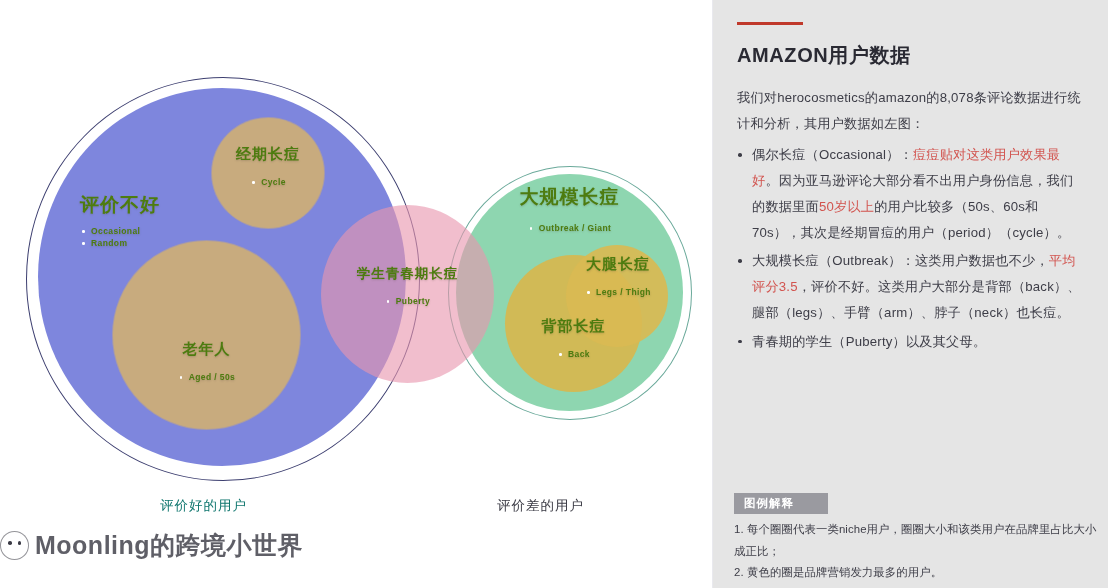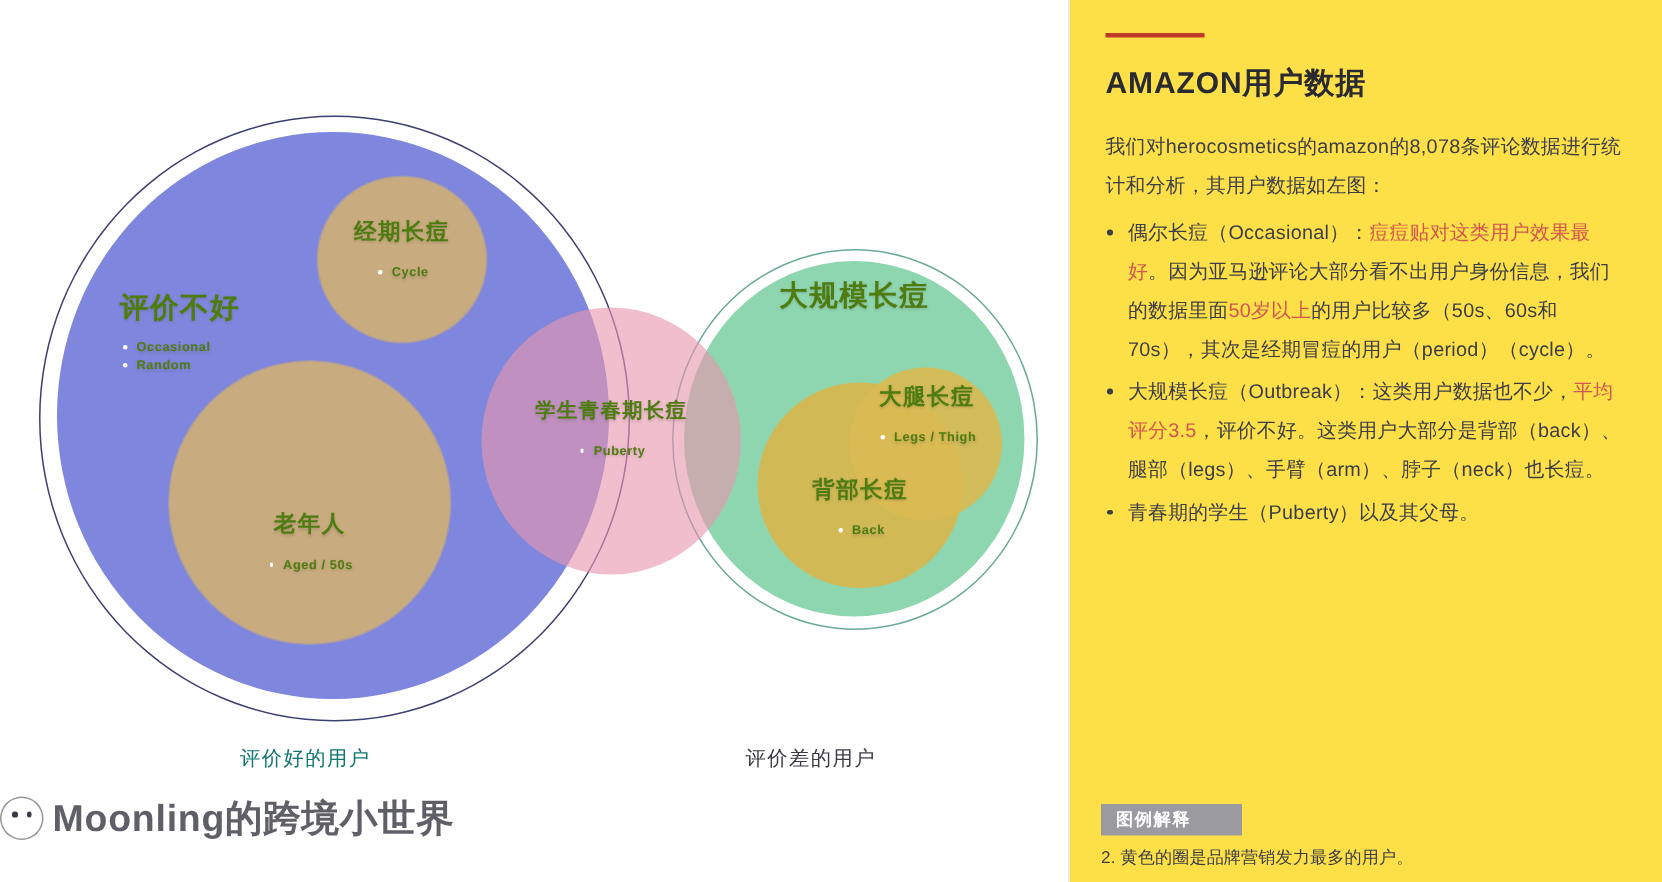--- a/index.html
+++ b/index.html
@@ -109,21 +109,21 @@
   .foot-bad{left:497px;top:497px;color:#3b3b45;}
 
   
   .divider{position:absolute;left:712px;top:0;width:1px;height:588px;background:#e9e9ee;z-index:20;}
 
   
   .text-panel{
     position:relative;
     flex:1 1 auto;
     height:588px;
-    background:#fde047;
+    background:#e5e5e5;
     padding:22px 22px 16px 18px;
     box-sizing:border-box;
     overflow:hidden;
   }
   .accent-bar{width:66px;height:3px;background:#c0392b;margin:0 0 17px 6px;}
   .panel-title{
     font-size:20px;font-weight:700;color:#2a2a33;letter-spacing:.6px;
     margin:0 0 16px 6px;
   }
   .lead{
@@ -215,20 +215,23 @@
 
       <div class="lbl lbl-puberty">
         <span class="t xs">学生青春期长痘</span>
         <ul>
           <li>Puberty</li>
         </ul>
       </div>
 
       <div class="lbl lbl-outbreak">
         <span class="t">大规模长痘</span>
+        <ul>
+          <li>Outbreak / Giant</li>
+        </ul>
       </div>
 
       <div class="lbl lbl-legs">
         <span class="t sm">大腿长痘</span>
         <ul>
           <li>Legs / Thigh</li>
         </ul>
       </div>
 
       <div class="lbl lbl-back">
@@ -250,20 +253,21 @@
     <h1 class="panel-title">AMAZON用户数据</h1>
     <p class="lead">我们对herocosmetics的amazon的8,078条评论数据进行统计和分析，其用户数据如左图：</p>
     <ul class="bullets" id="bullets">
         <li><span>偶尔长痘（Occasional）：</span><span class="hl">痘痘贴对这类用户效果最好</span><span>。因为亚马逊评论大部分看不出用户身份信息，我们的数据里面</span><span class="hl">50岁以上</span><span>的用户比较多（50s、60s和70s），其次是经期冒痘的用户（period）（cycle）。</span></li>
         <li><span>大规模长痘（Outbreak）：这类用户数据也不少，</span><span class="hl">平均评分3.5</span><span>，评价不好。这类用户大部分是背部（back）、腿部（legs）、手臂（arm）、脖子（neck）也长痘。</span></li>
         <li><span>青春期的学生（Puberty）以及其父母。</span></li>
       </ul>
 
     <div class="legend-box">
       <span class="legend-badge">图例解释</span>
+      <p class="legend-line">1. 每个圈圈代表一类niche用户，圈圈大小和该类用户在品牌里占比大小成正比；</p>
       <p class="legend-line">2. 黄色的圈是品牌营销发力最多的用户。</p>
     </div>
   </div>
 
   <div class="watermark">
     <span class="wm-avatar"></span>
     <span>Moonling的跨境小世界</span>
   </div>
 
 </div>

